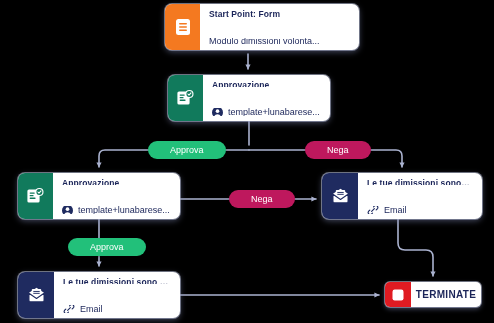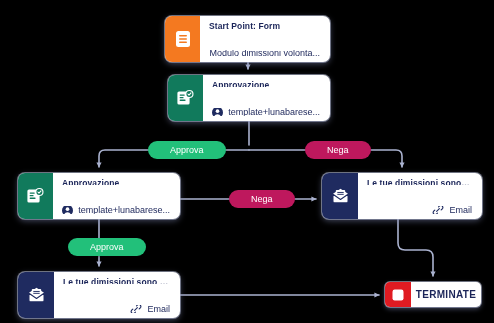--- a/index.html
+++ b/index.html
@@ -32,29 +32,29 @@
   }
   .node-title{
     font-size:8.5px;font-weight:bold;color:#1b2559;
     white-space:nowrap;overflow:hidden;text-overflow:ellipsis;
     letter-spacing:.1px;
   }
   .node-sub{
     display:flex;align-items:center;gap:5px;
     margin-top:21px;
     font-size:9px;color:#1b2559;
-    white-space:nowrap;overflow:hidden;justify-content:flex-end;
+    white-space:nowrap;overflow:hidden;
   }
   .node-sub .sub-text{
     overflow:hidden;text-overflow:ellipsis;white-space:nowrap;
   }
   .sub-ico{flex:0 0 auto;display:flex;align-items:center;}
 
   
-  #node-start   {left:165px; top:16px;   width:165px; height:46px;}
+  #node-start   {left:165px; top:4px;   width:194px; height:46px;}
   #node-appr1   {left:168px; top:75px;  width:162px; height:46px;}
   #node-appr2   {left:18px;  top:173px; width:162px; height:46px;}
   #node-email1  {left:322px; top:173px; width:160px; height:46px;}
   #node-email2  {left:18px;  top:272px; width:162px; height:46px;}
 
   #node-start  .node-icon{width:35px;background:#F47920;}
   #node-appr1  .node-icon{width:35px;background:#117A5C;}
   #node-appr2  .node-icon{width:35px;background:#117A5C;}
   #node-email1 .node-icon{width:36px;background:#1F2B60;}
   #node-email2 .node-icon{width:36px;background:#1F2B60;}

